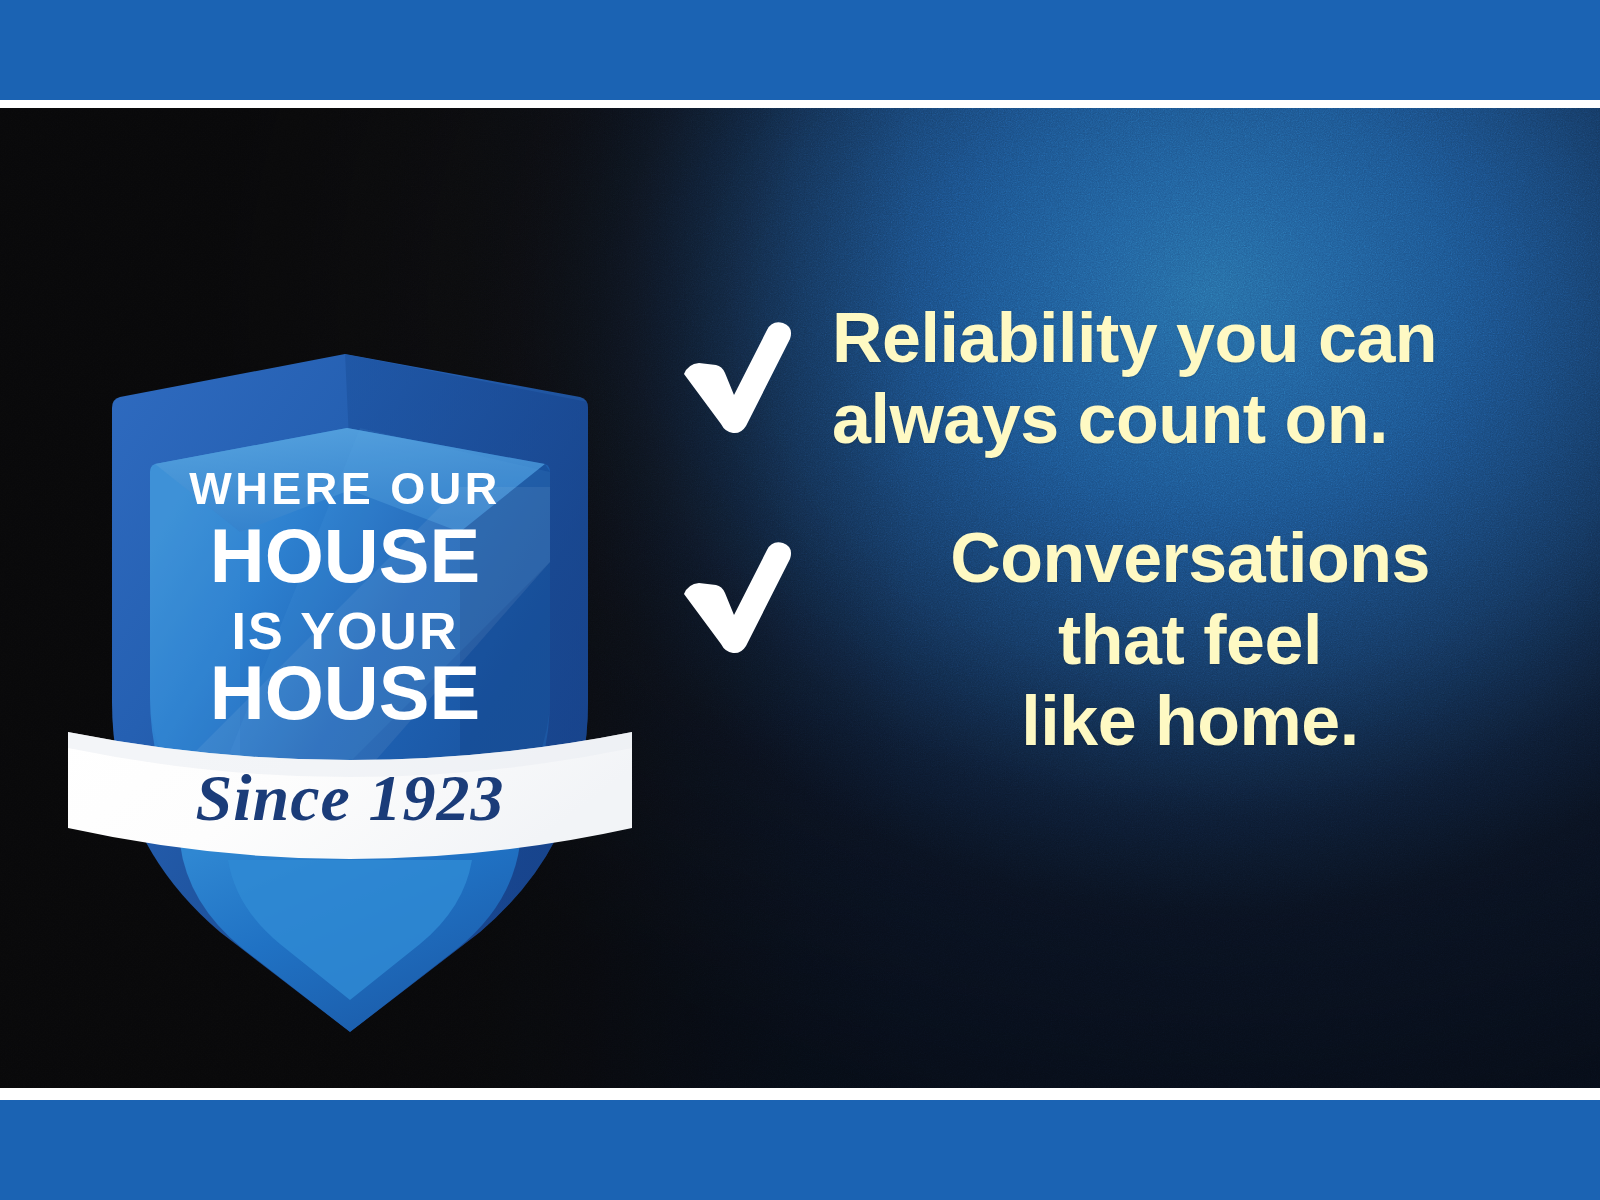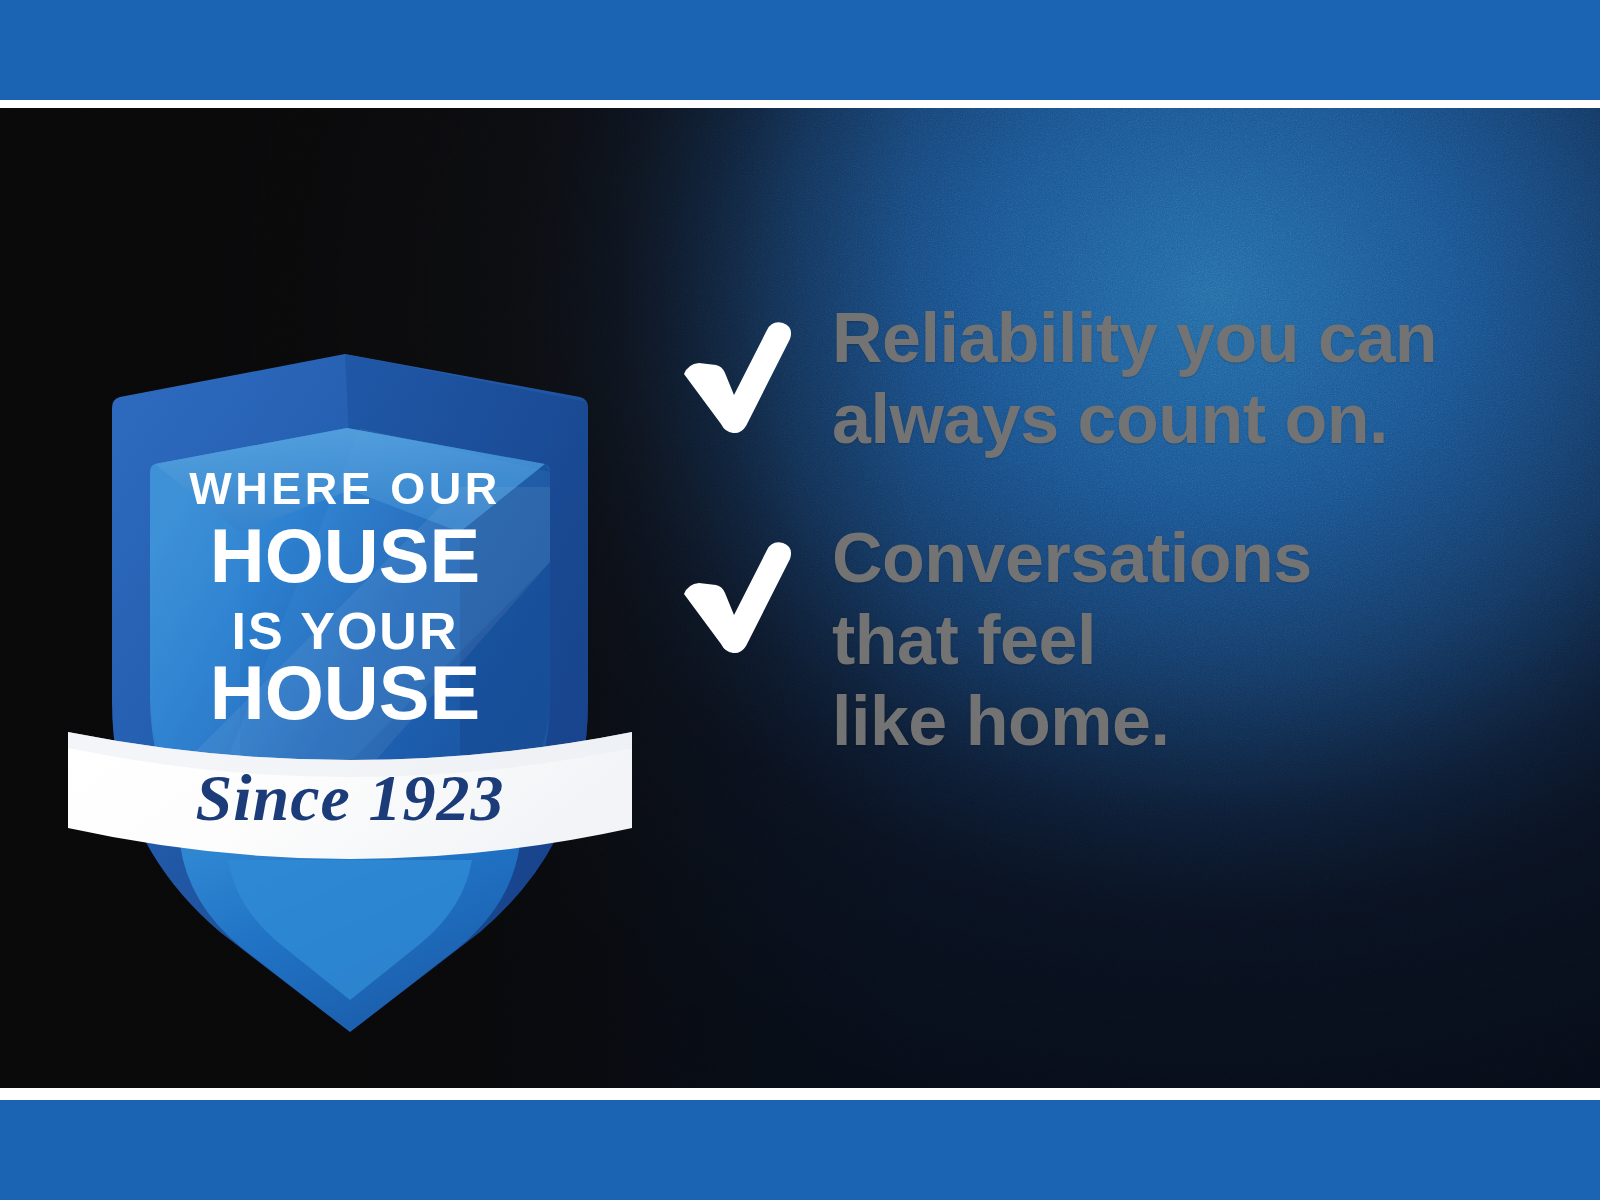--- a/index.html
+++ b/index.html
@@ -120,35 +120,35 @@
     position: absolute;
     left: 668px;
     top: 190px;
     width: 880px;
   }
   .bullet {
     position: relative;
     display: block;
     margin-bottom: 58px;
   }
-  .bullet:last-child { margin-bottom: 8px; }
+  .bullet:last-child { margin-bottom: 8px; text-align: center; }
 
   .check-wrap {
     position: absolute;
     left: 0;
     top: 18px;
     width: 132px;
     height: 118px;
   }
   .check-wrap svg { display: block; width: 100%; height: 100%; }
 
   .bullet-text {
     margin: 0;
     padding: 0 0 0 164px;
-    color: #737373;
+    color: #fef9c3;
     font-family: "Liberation Sans", sans-serif;
     font-weight: bold;
     font-size: 70px;
     line-height: 1.16;
     letter-spacing: -0.5px;
     white-space: pre-line;
     text-shadow: 0 1px 2px rgba(0,0,0,0.18);
   }
 </style>
 </head>

